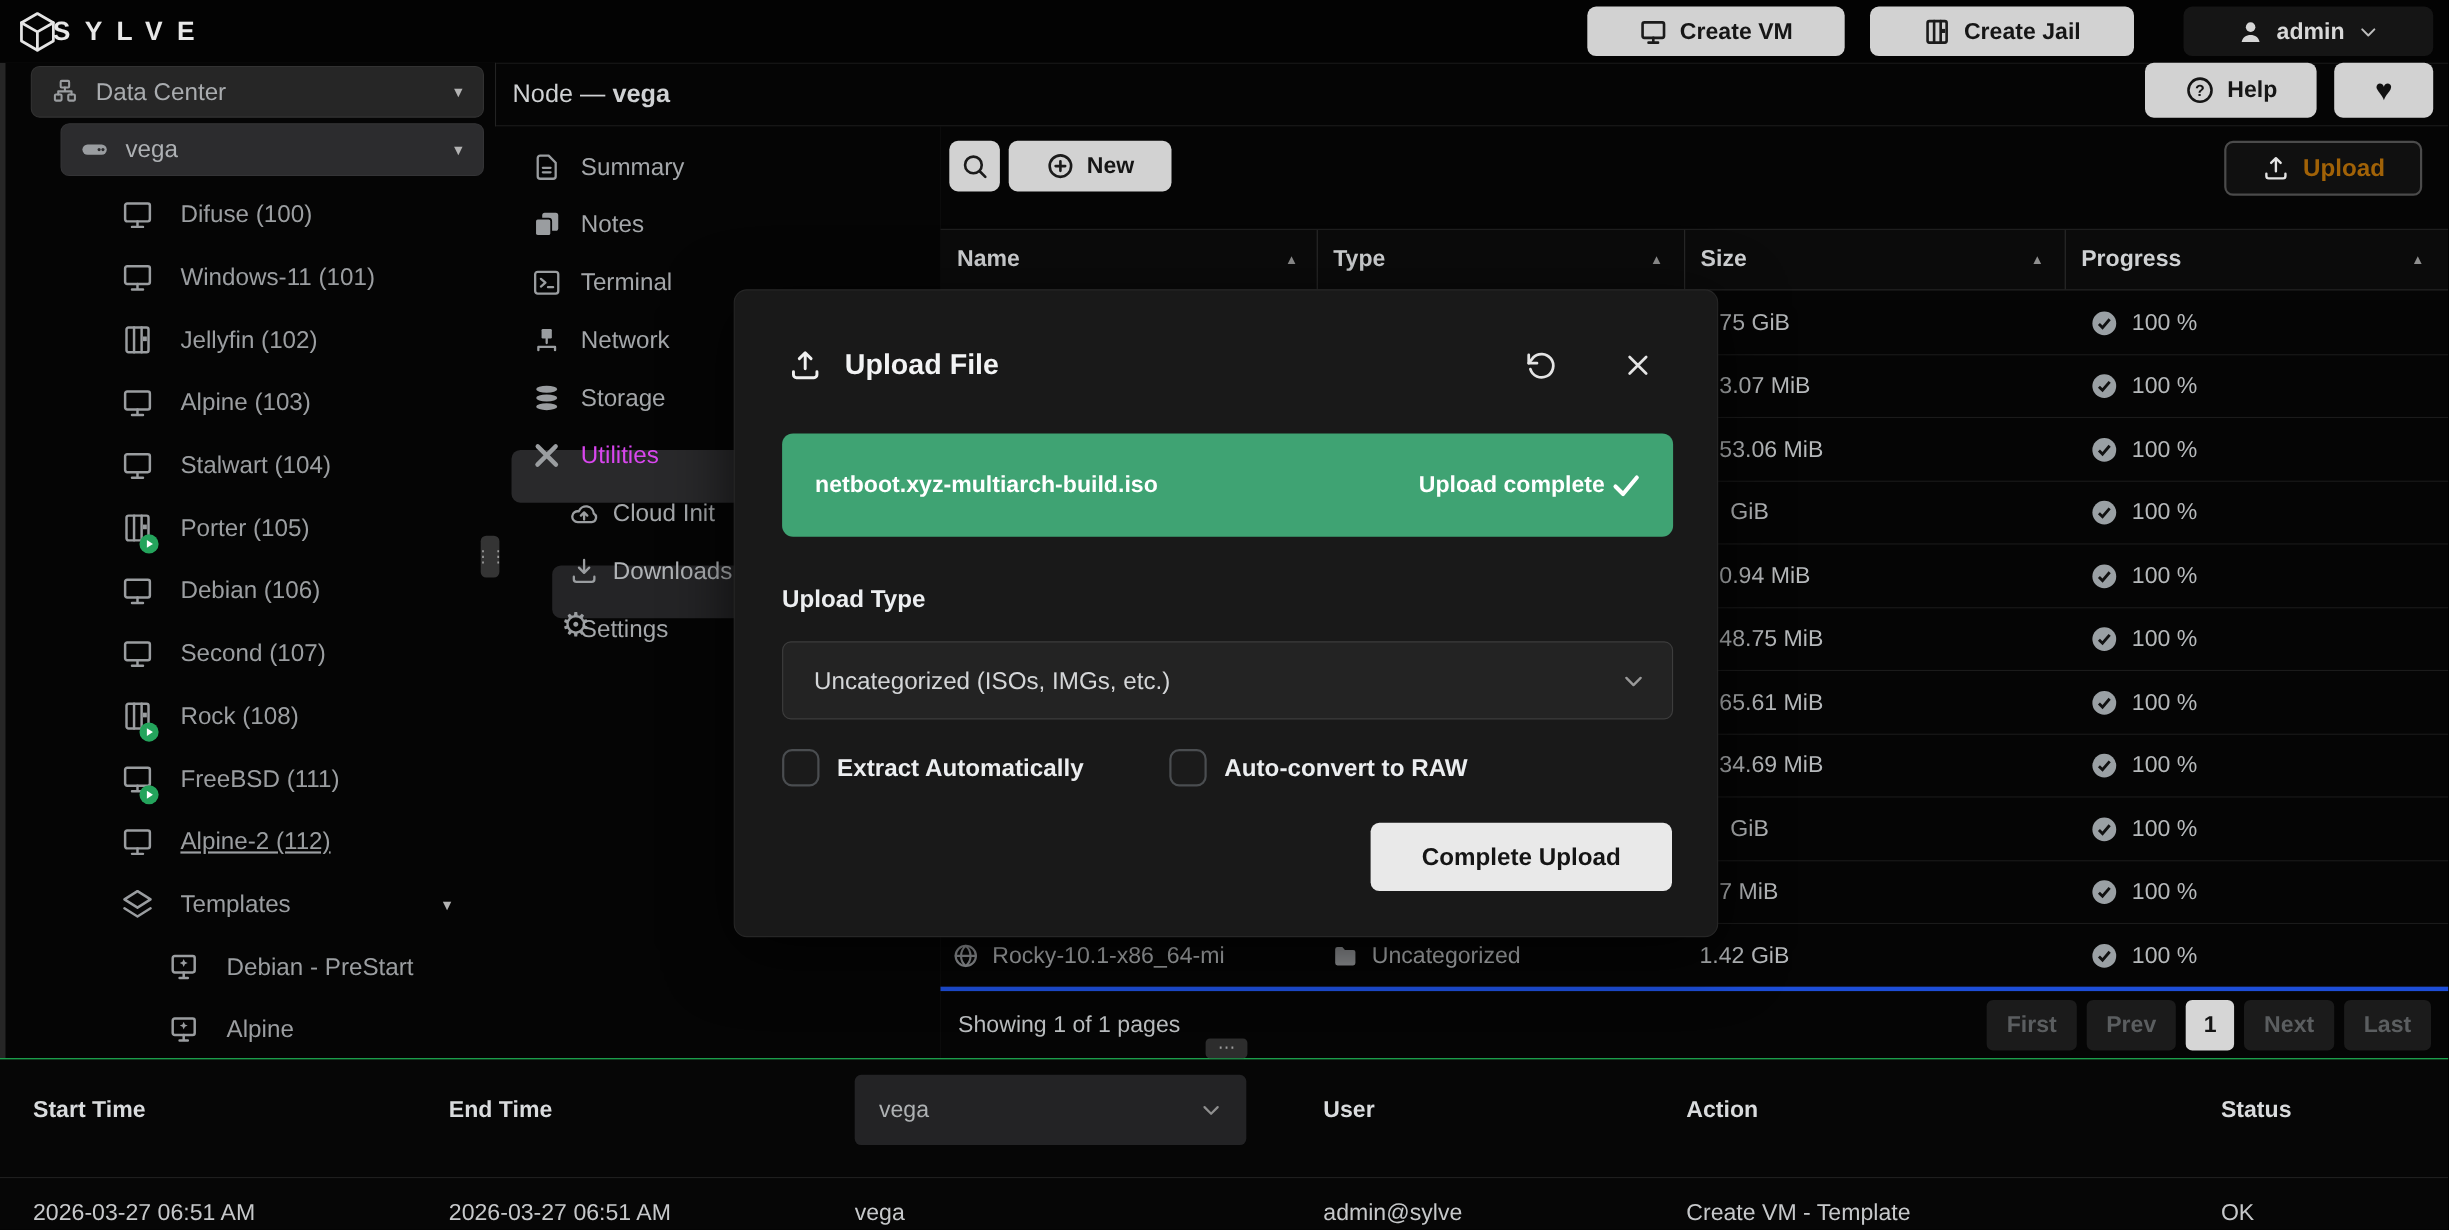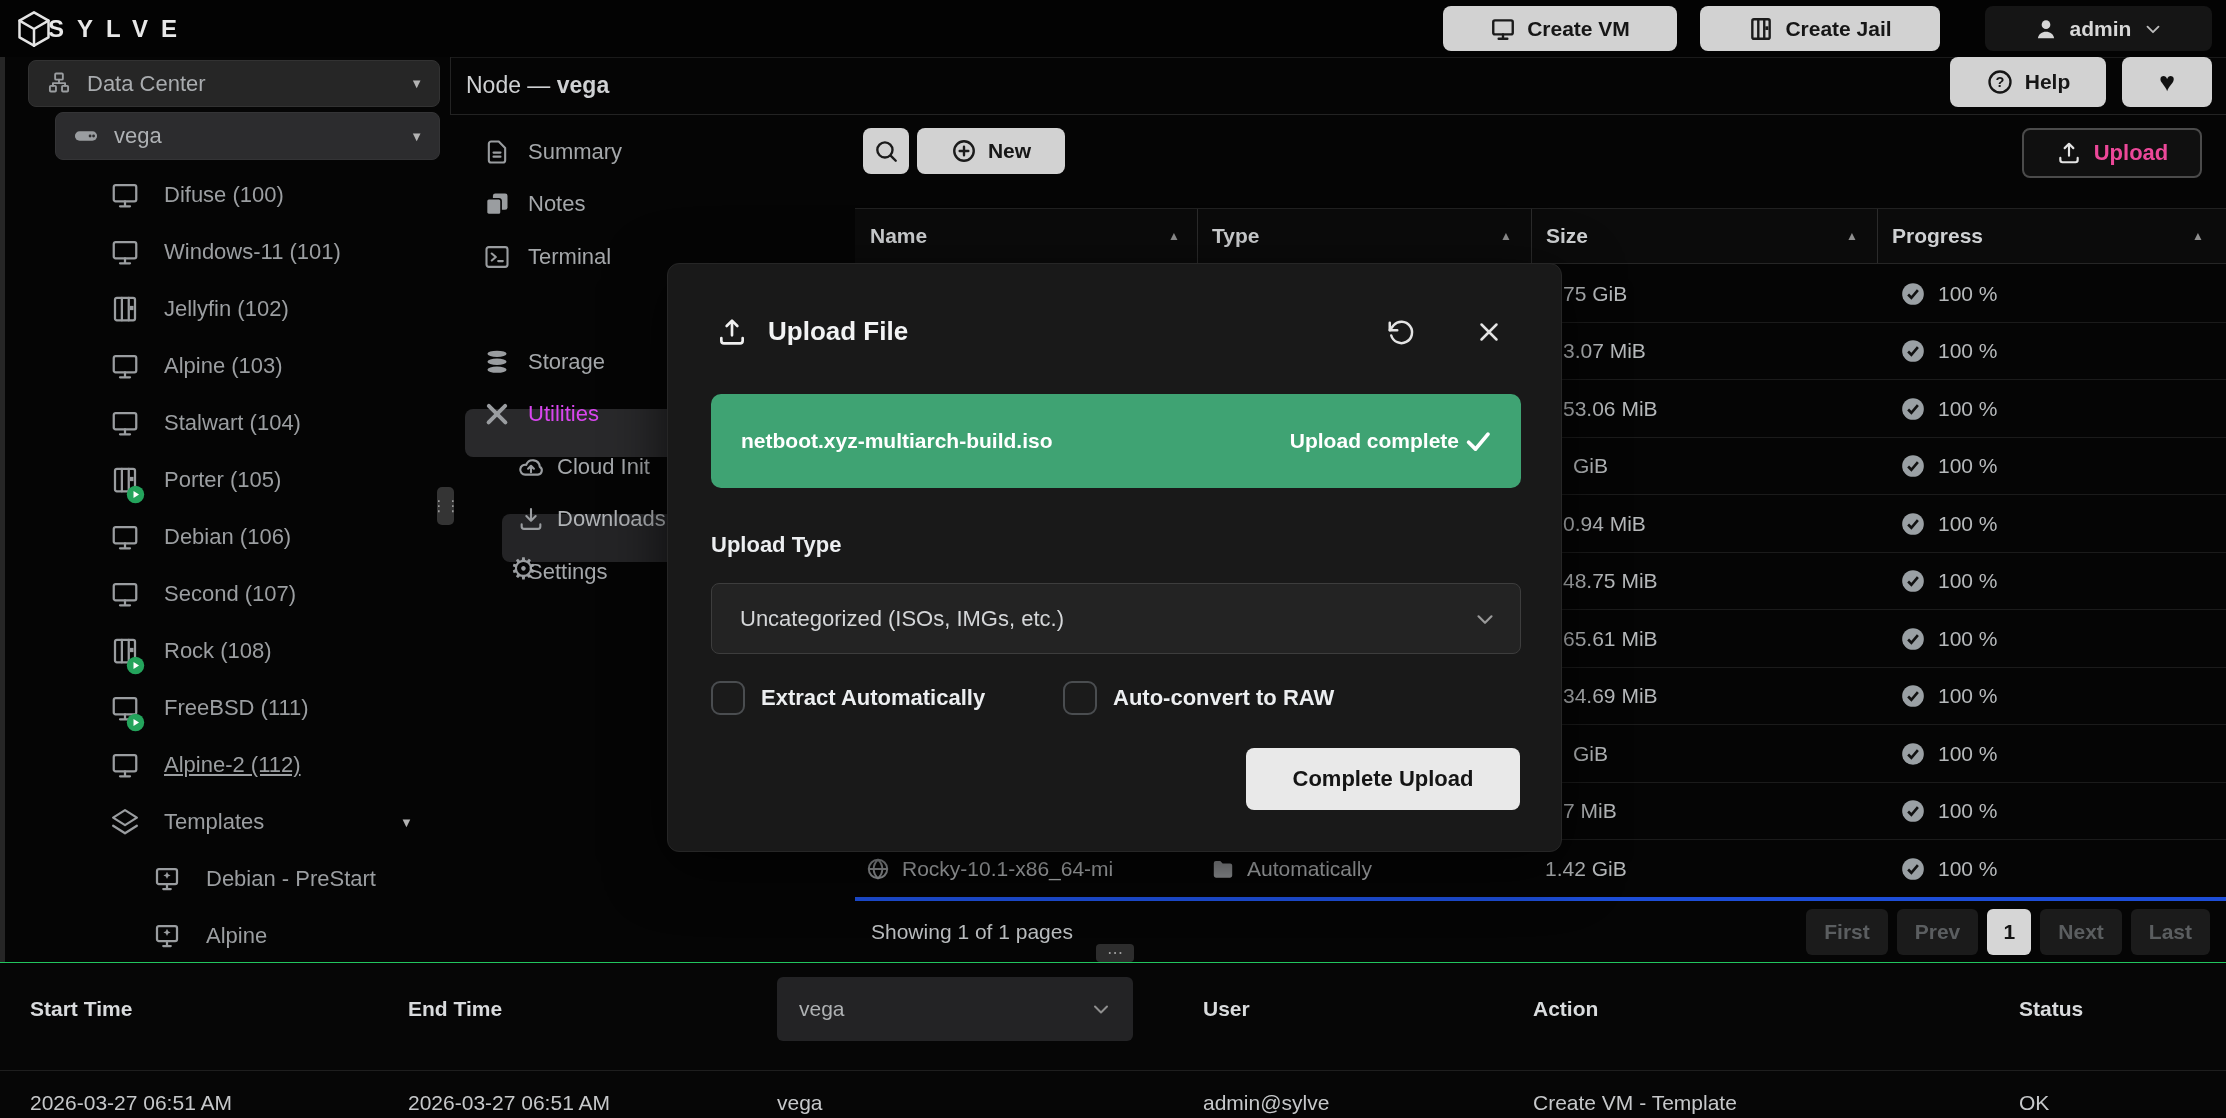--- a/index.html
+++ b/index.html
@@ -330,20 +330,29 @@
     </div>
     <div class="nav-item" style="left:0;top:120px;width:405px;">
       <span class="abs" style="left:33px;">
           <svg width="28" height="28" viewBox="0 0 24 24" class="st">
             <rect x="3" y="3.5" width="18" height="17" rx="2"></rect>
             <path d="M7.5 9l3.5 3-3.5 3M13 15.5h4"></path>
           </svg>
         </span>
       <span class="abs" style="left:78px;">Terminal</span>
     </div>
+    <div class="nav-item" style="left:0;top:172px;width:405px;">
+      <span class="abs" style="left:33px;">
+          <svg width="28" height="28" viewBox="0 0 24 24" class="st">
+            <rect x="8" y="3.5" width="8" height="7.5" rx="1" fill="#9a9da0" stroke="none"></rect>
+            <path d="M12 11v3.5M5.5 17.5h13M5.5 17.5v2.5M18.5 17.5v2.5"></path>
+          </svg>
+        </span>
+      <span class="abs" style="left:78px;">Network</span>
+    </div>
     <div class="nav-item" style="left:0;top:225px;width:405px;">
       <span class="abs" style="left:33px;">
           <svg width="28" height="28" viewBox="0 0 24 24">
             <ellipse cx="12" cy="5" rx="8.2" ry="2.7" fill="#9a9da0"></ellipse>
             <ellipse cx="12" cy="11.8" rx="8.2" ry="2.7" fill="#9a9da0"></ellipse>
             <ellipse cx="12" cy="18.6" rx="8.2" ry="2.7" fill="#9a9da0"></ellipse>
           </svg>
         </span>
       <span class="abs" style="left:78px;">Storage</span>
     </div>
@@ -394,21 +403,21 @@
     </div>
     <div class="btn-light abs" style="left:62px;top:13px;width:148px;height:46px;">
       <span>
           <svg width="26" height="26" viewBox="0 0 24 24" class="stD">
             <circle cx="12" cy="12" r="9"></circle>
             <path d="M12 8v8M8 12h8"></path>
           </svg>
         </span>
       <span>New</span>
     </div>
-    <div class="abs row" style="left:1167px;top:13px;width:180px;height:50px;background:#101010;border:2px solid #4b4b4b;border-radius:8px;justify-content:center;gap:12px;font-size:22px;font-weight:600;color:#ec4899;box-sizing:border-box;">
+    <div class="abs row" style="left:1167px;top:13px;width:180px;height:50px;background:#101010;border:2px solid #4b4b4b;border-radius:8px;justify-content:center;gap:12px;font-size:22px;font-weight:600;color:#a16207;box-sizing:border-box;">
       <span>
           <svg width="26" height="26" viewBox="0 0 24 24" class="stW">
             <path d="M12 14.5V4M8 7.5l4-4 4 4"></path>
             <path d="M4 16.5v2a2 2 0 0 0 2 2h12a2 2 0 0 0 2-2v-2"></path>
           </svg>
         </span>
       <span>Upload</span>
     </div>
 
     <div class="thead">
@@ -562,21 +571,21 @@
             </svg>
           </span>
         <span>Rocky-10.1-x86_64-mi</span>
       </span>
       <span class="celltype">
         <span>
             <svg width="26" height="26" viewBox="0 0 24 24">
               <path d="M3.5 6.5a2 2 0 0 1 2-2h4l2.2 2.5h7a1.8 1.8 0 0 1 1.8 1.8v9.2a2 2 0 0 1-2 2h-13a2 2 0 0 1-2-2z" fill="#96989b"></path>
             </svg>
           </span>
-        <span>Automatically</span>
+        <span>Uncategorized</span>
       </span>
       <span class="cellsize" style="left:690px;">1.42 GiB</span>
       <span class="cellprog">
           <span>
             <svg width="26" height="26" viewBox="0 0 24 24">
               <circle cx="12" cy="12" r="10" fill="#9aa0a4"></circle>
               <path d="M7.5 12.5l3 3 6-7" stroke="#111" stroke-width="2.4" fill="none"></path>
             </svg>
           </span>
           <span>100 %</span>

